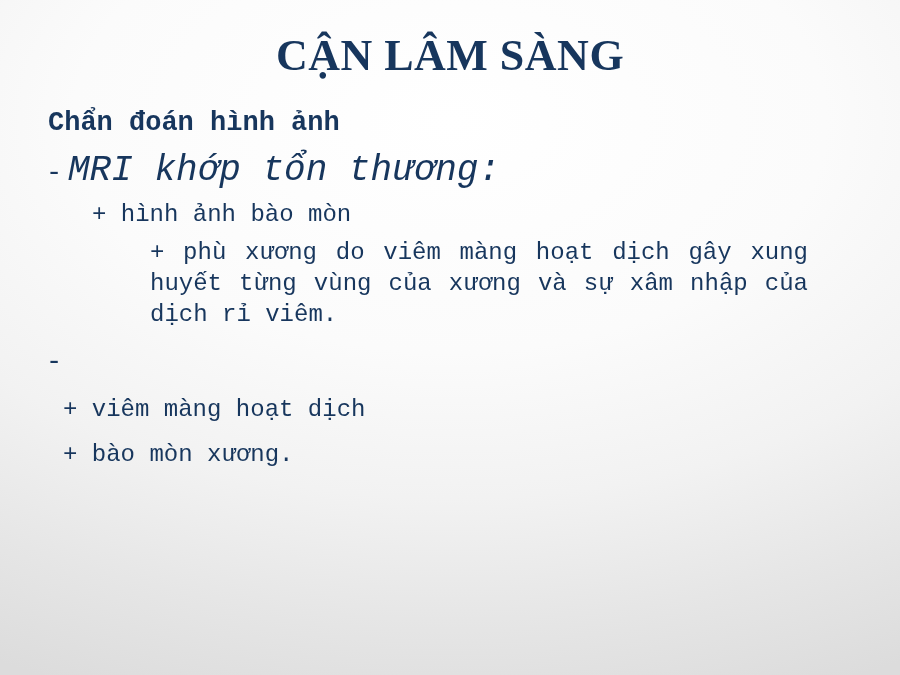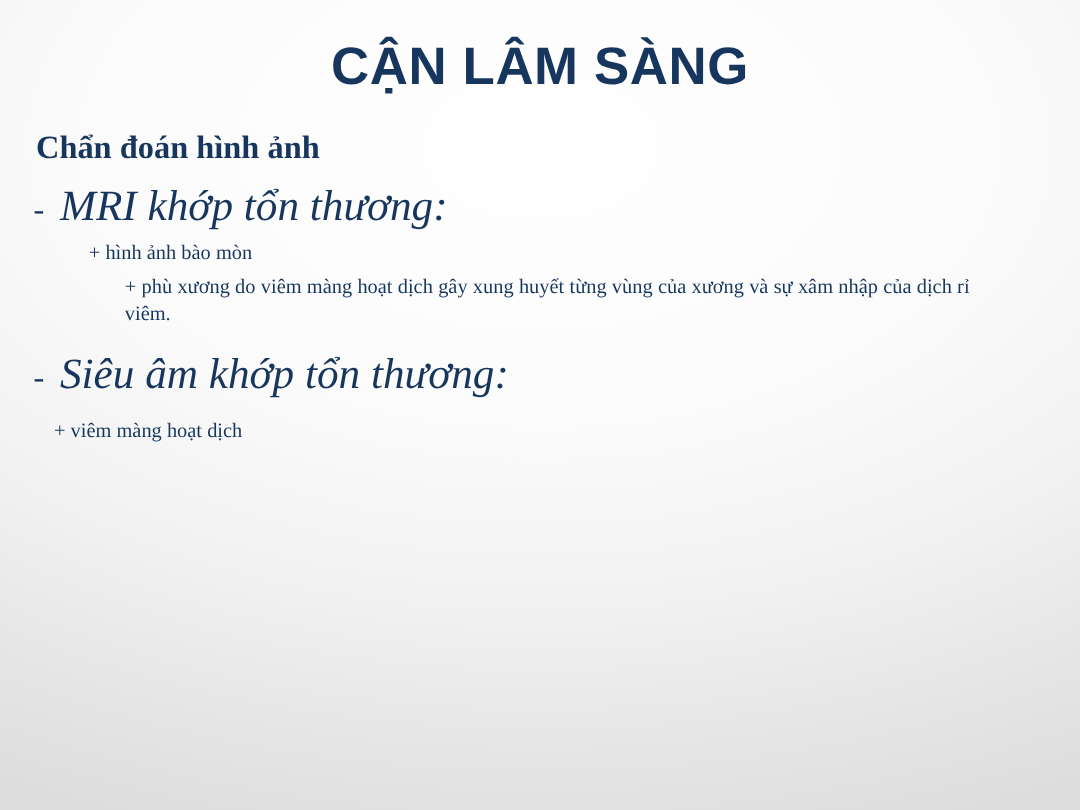--- a/index.html
+++ b/index.html
@@ -16,31 +16,32 @@
     position: relative;
     width: 900px;
     height: 675px;
     box-sizing: border-box;
     background:
       radial-gradient(ellipse 110% 90% at 50% 18%, #ffffff 0%, #fbfbfb 38%, #f2f2f2 62%, #e6e6e6 82%, #dcdcdc 100%);
     color: #17365d;
   }
   .slide-title {
     text-align: center;
-    font-family: Liberation Sans, sans-serif;
+    font-family: Liberation Serif, serif;
     font-weight: bold;
     font-size: 44px;
     letter-spacing: 0.5px;
     color: #17365d;
     padding-top: 32px;
     margin: 0;
     line-height: 1.1;
   }
   .body-area {
-    padding: 28px 44px 0 22px;
+    padding: 28px 44px 0 40px;
+    font-family: Liberation Mono, monospace;
   }
   .heading {
     font-size: 27px;
     font-weight: bold;
     color: #17365d;
     margin: 0 0 10px 8px;
   }
   .dash-row {
     display: flex;
     align-items: baseline;
@@ -53,36 +54,37 @@
     line-height: 1.25;
     color: #17365d;
   }
   .dash-text {
     font-size: 36px;
     font-style: italic;
     color: #17365d;
     line-height: 1.25;
   }
   .sub-item {
-    font-size: 17px;
+    font-size: 24px;
     color: #17365d;
     line-height: 1.3;
     margin: 6px 0 6px 52px;
   }
   .sub-item.justified {
     text-align: justify;
     text-align-last: left;
     margin-right: 48px;
     text-indent: 0;
     padding-left: 30px;
     position: relative;
   }
   .sub-item.justified .jtext {
     display: block;
     text-align: justify;
+    margin-left: 28px;
   }
   .group-second {
     margin-top: 16px;
   }
   .group-second .sub-item {
     margin-left: 23px;
     margin-top: 14px;
     margin-bottom: 14px;
   }
 </style>
@@ -104,19 +106,19 @@
       </div>
       <div class="sub-item">+ hình ảnh bào mòn</div>
       <div class="sub-item justified">
         <span class="jtext">+ phù xương do viêm màng hoạt dịch gây xung huyết từng vùng của xương và sự xâm nhập của dịch rỉ viêm.</span>
       </div>
     </div>
 
     <div class="group-second">
       <div class="dash-row">
         <span class="dash-marker">-</span>
-        <span class="dash-text">Siêu âm khớp tổn thương:</span>
       </div>
       <div class="sub-item">+ viêm màng hoạt dịch</div>
+      <div class="sub-item">+ bào mòn xương.</div>
     </div>
 
   </div>
 </div>
 
 </body></html>

